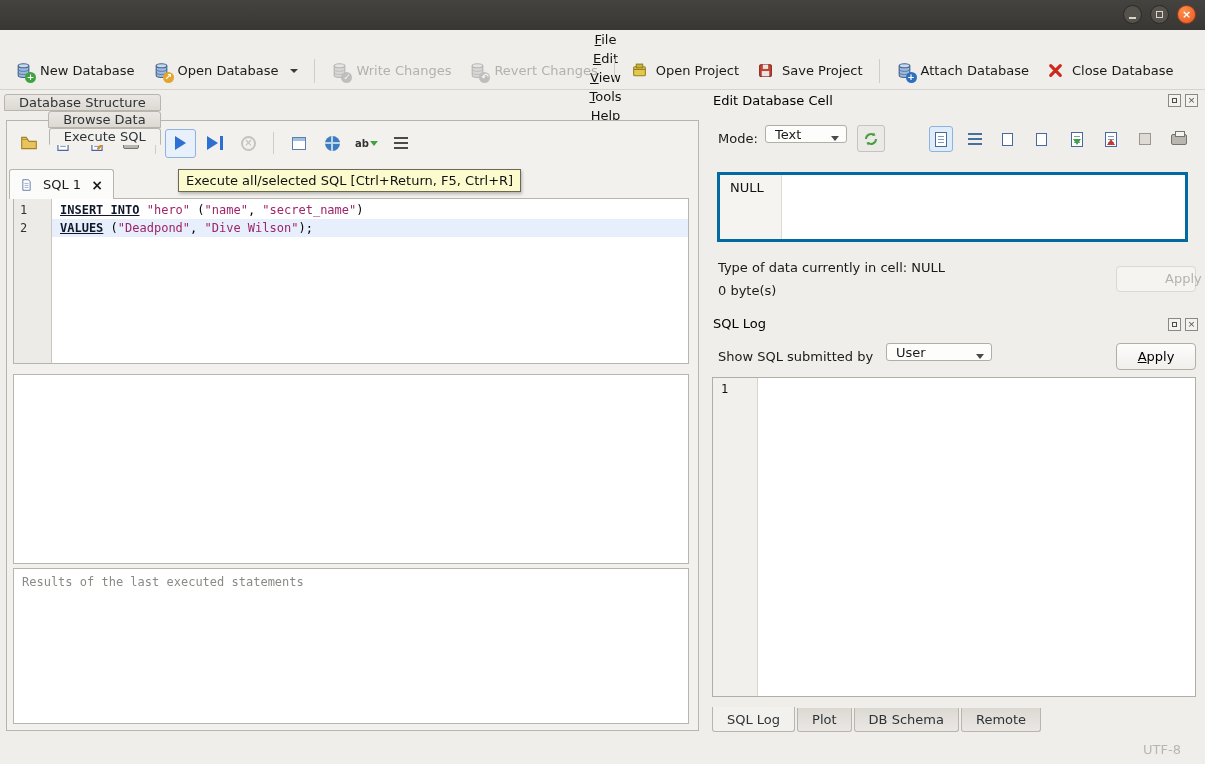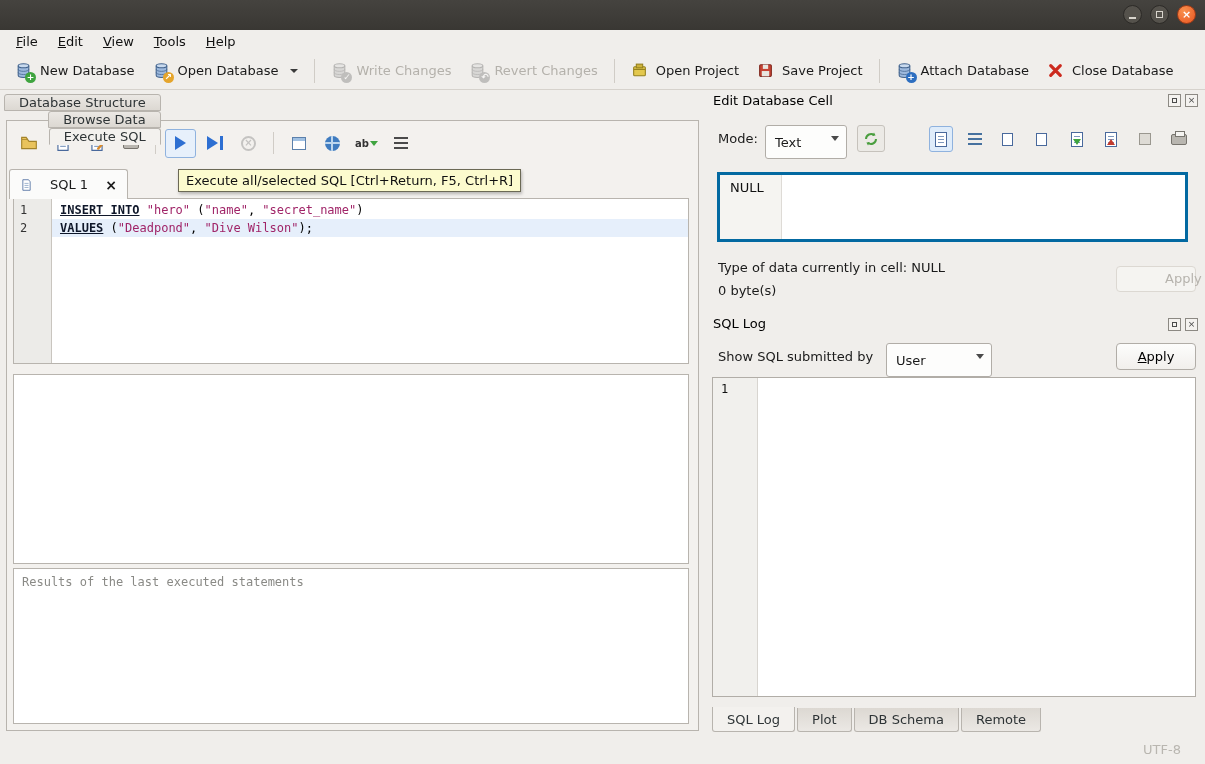--- a/index.html
+++ b/index.html
@@ -15,21 +15,21 @@
     background:linear-gradient(#45433f,#393733); display:flex; align-items:center; justify-content:center; }
   .titlebar .title { color:#e8e4dc; font-weight:bold; font-size:13px; }
   .win-buttons { position:absolute; right:9px; top:5px; display:flex; gap:8px; }
   .wbtn { width:19px; height:19px; border-radius:50%; display:flex; align-items:center; justify-content:center;
     background:#55524c; border:1px solid #2c2a27; color:#d9d5cd; font-size:11px; line-height:1; }
   .wbtn.close { background:radial-gradient(circle at 35% 30%, #f9914e, #e95420); border-color:#a13c17; color:#fff; font-weight:bold; }
   .glyph-min { width:7px; height:2px; background:#d9d5cd; margin-top:7px; }
   .glyph-max { width:7px; height:7px; border:1px solid #d9d5cd; }
 
   
-  .menubar { position:absolute; top:30px; left:0; right:0; height:22px; display:flex; align-items:center; padding-left:6px; }
+  .menubar { position:absolute; top:30px; left:0; right:0; height:22px; display:flex; align-items:center; padding-left:6px;flex-direction:column; }
   .menu-item { display:inline-block; padding:2px 10px; color:#111; }
   .menu-item::first-letter { text-decoration:underline; }
 
   
   .toolbar { position:absolute; top:52px; left:0; right:0; height:38px; display:flex; align-items:center;
     padding:0 6px; border-bottom:1px solid #d6d2cc; }
   .tb-item { display:flex; align-items:center; gap:8px; padding:5px 9px; white-space:nowrap; }
   .tb-item.disabled { color:#b4b1ab; }
   .tb-item.disabled .tbicon { opacity:.4; filter:grayscale(1); }
   .tb-sep { width:1px; height:24px; background:#d0ccc6; margin:0 7px; }
@@ -66,21 +66,21 @@
   .mi-ab { font-size:10px; font-weight:bold; color:#333; letter-spacing:0; }
   .mi-fmt { width:14px; height:12px; background:repeating-linear-gradient(#4a4a4a 0 2px, transparent 2px 5px); }
   .mi-grid { width:14px; height:13px; border:1px solid #5b80ab;
     background:linear-gradient(#9fc0e2 3px, #fff 3px),
                repeating-linear-gradient(90deg, transparent 0 4px, #aebfd4 4px 5px); }
   .mi-globe { width:15px; height:15px; border-radius:50%; background:#3f7cc0; position:relative; overflow:hidden; }
   .mi-globe::before { content:""; position:absolute; left:6px; top:0; bottom:0; width:2px; background:#bcd6ee; }
   .mi-globe::after { content:""; position:absolute; top:6px; left:0; right:0; height:2px; background:#bcd6ee; }
 
   .sql-tabbar { position:absolute; top:47px; left:2px; height:31px; display:flex; align-items:flex-end; z-index:2; }
-  .sql-tab { display:flex; align-items:center; gap:17px; padding:0 10px; height:30px; background:#fbfbfa;
+  .sql-tab { display:flex; align-items:center; gap:10px; padding:0 10px; height:30px; background:#fbfbfa;
     border:1px solid #b8b4ae; border-bottom:none; border-radius:3px 3px 0 0; }
   .close-x { font-weight:bold; font-size:14px; color:#1a1a1a; line-height:1; }
 
   .editor { position:absolute; left:6px; top:77px; width:676px; height:166px; border:1px solid #b8b4ae;
     background:#fff; display:flex; font-family:"DejaVu Sans Mono","Liberation Mono",monospace;
     font-size:12px; line-height:18px; overflow:hidden; }
   .editor .gutter { width:38px; background:#ecebe8; border-right:1px solid #c9c5bf; padding-top:2px; color:#333; }
   .gutter-num { height:18px; padding-left:6px; }
   .editor .code { flex:1; padding-top:2px; }
   .code-line { height:18px; padding-left:8px; white-space:pre; }
@@ -98,21 +98,21 @@
     padding:3px 7px; color:#111; z-index:60; box-shadow:1px 2px 3px rgba(0,0,0,.25); white-space:nowrap; }
 
   
   .right-pane { position:absolute; left:705px; top:0; width:500px; bottom:0; }
   .dock-header { position:absolute; left:8px; color:#000; }
   .dock-icons { position:absolute; right:7px; display:flex; gap:4px; }
   .dock-ic { width:13px; height:13px; border:1px solid #8c8983; background:#f4f2ef; color:#4a4a4a;
     font-size:9px; line-height:11px; text-align:center; }
   .dock-ic .inner-sq { display:block; width:5px; height:5px; border:1px solid #4a4a4a; margin:3px auto 0; }
 
-  .combo { position:absolute; height:34px; background:#fdfdfc; border:1px solid #b1ada7; border-radius:3px;
+  .combo { position:absolute; height:18px; background:#fdfdfc; border:1px solid #b1ada7; border-radius:3px;
     display:flex; align-items:center; padding:0 22px 0 9px; }
   .combo .arrow { position:absolute; right:7px; top:10px; width:0; height:0;
     border-left:4px solid transparent; border-right:4px solid transparent; border-top:5px solid #4a4a4a; }
 
   .mode-label { position:absolute; left:13px; top:41px; }
   .mode-combo { left:60px; top:35px; width:82px; }
   .autoswitch-btn { position:absolute; left:152px; top:35px; width:28px; height:27px;
     display:flex; align-items:center; justify-content:center; border:1px solid #c6c2bc; border-radius:3px; background:#eceae6; }
 
   .cell-icons { position:absolute; top:36px; right:14px; display:flex; gap:10px; }

